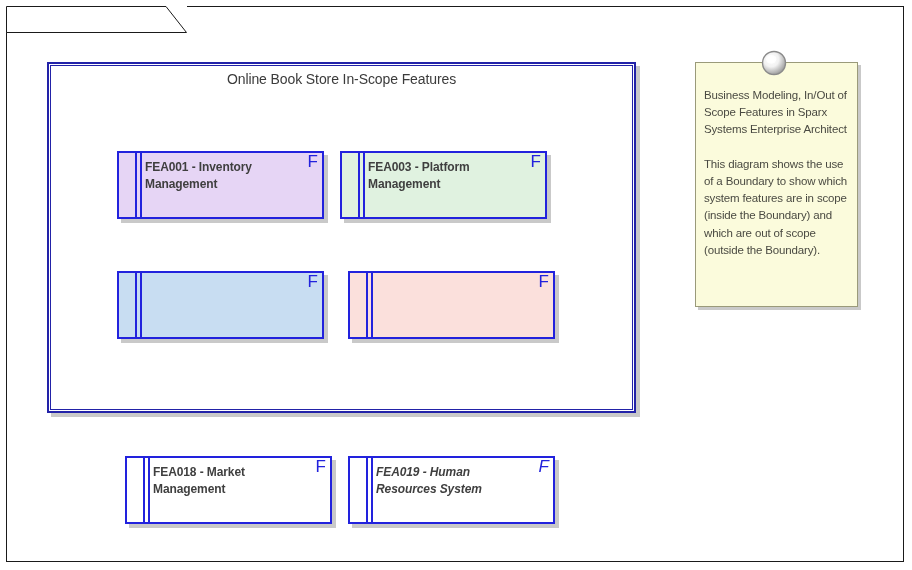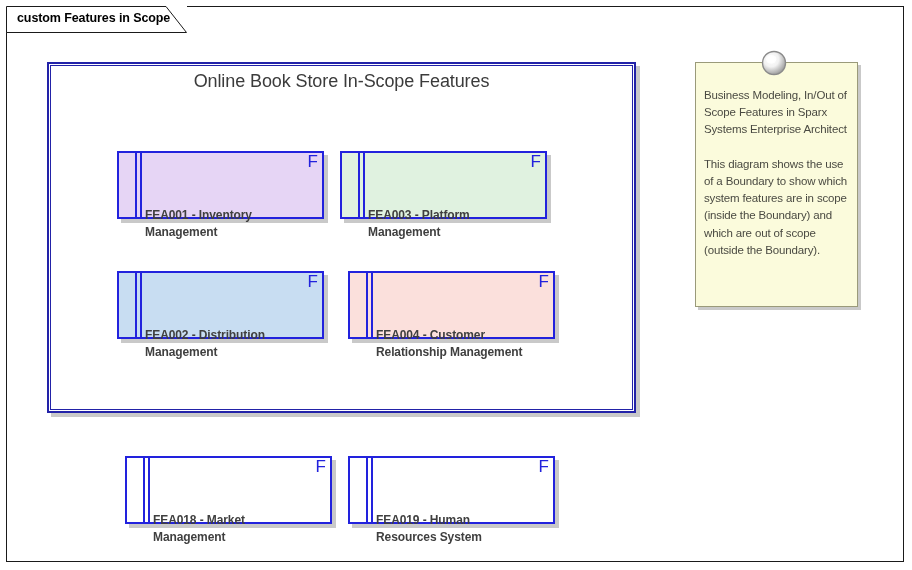--- a/index.html
+++ b/index.html
@@ -88,21 +88,21 @@
     box-sizing: border-box;
     border: 1px solid #2222a8;
     background: #ffffff;
   }
   #boundary .bnd-title {
     position: absolute;
     left: 0;
     top: 9px;
     width: 589px;
     text-align: center;
-    font-size: 18px;
+    font-size: 14px;
     color: #3b3b3b;
     letter-spacing: -0.1px;
   }
 
   
   .feature {
     position: absolute;
     width: 207px;
     height: 68px;
   }
@@ -146,21 +146,20 @@
   .feature .fe-label {
     position: absolute;
     left: 28px;
     top: 8px;
     width: 150px;
     font-size: 12px;
     font-weight: bold;
     color: #3f3f3f;
     line-height: 17px;
     letter-spacing: -0.1px;
-    margin-top: 48px;
   }
   .feature .fe-glyph {
     position: absolute;
     right: 6px;
     top: 2px;
     font-size: 17px;
     font-weight: normal;
     color: #2222dd;
     font-family: "Liberation Sans", sans-serif;
     line-height: 18px;
@@ -214,21 +213,20 @@
 </style>
 </head>
 <body>
 
 <div id="diagram-frame" style="border-color: rgb(26, 26, 26);"></div>
 
 <div id="diagram-tab">
   <svg class="tab-shape" viewBox="0 0 181 27" xmlns="http://www.w3.org/2000/svg">
     <path d="M 0.5 0.5 L 160 0.5 L 180.5 26.5 L 0.5 26.5 Z" fill="#ffffff" stroke="#1a1a1a" stroke-width="1"></path>
   </svg>
-  <div class="tab-label">custom Features in Scope</div>
 </div>
 
 <div id="boundary">
   <div class="bnd-shadow"></div>
   <div class="bnd-outer" style="border-color: rgb(34, 34, 168); background: rgb(255, 255, 255);"></div>
   <div class="bnd-inner" style="border-color: rgb(34, 34, 168); background: rgb(255, 255, 255);"></div>
   <div class="bnd-title">Online Book Store In-Scope Features</div>
 </div>
 
 <div class="feature" style="left:117px; top:151px;">
@@ -247,43 +245,41 @@
   <div class="fe-strip2"></div>
   <div class="fe-label">FEA003 - Platform Management</div>
   <div class="fe-glyph">F</div>
 </div>
 
 <div class="feature" style="left:117px; top:271px;">
   <div class="fe-shadow"></div>
   <div class="fe-body" id="fe-body-2" style="background: rgb(200, 221, 242); border-color: rgb(34, 34, 221);"></div>
   <div class="fe-strip"></div>
   <div class="fe-strip2"></div>
-  <div class="fe-label">FEA002 - Distribution Management</div>
   <div class="fe-glyph">F</div>
 </div>
 
 <div class="feature" style="left:348px; top:271px;">
   <div class="fe-shadow"></div>
   <div class="fe-body" id="fe-body-3" style="background: rgb(251, 224, 220); border-color: rgb(34, 34, 221);"></div>
   <div class="fe-strip"></div>
   <div class="fe-strip2"></div>
-  <div class="fe-label">FEA004 - Customer Relationship Management</div>
   <div class="fe-glyph">F</div>
 </div>
 
 <div class="feature" style="left:125px; top:456px;">
   <div class="fe-shadow"></div>
   <div class="fe-body" id="fe-body-4" style="background: rgb(255, 255, 255); border-color: rgb(34, 34, 221);"></div>
   <div class="fe-strip"></div>
   <div class="fe-strip2"></div>
   <div class="fe-label">FEA018 - Market Management</div>
   <div class="fe-glyph">F</div>
 </div>
 
-<div class="feature" style="left:348px; top:456px;">
+<div class="feature" style="left:348px; top:456px;font-style:italic;">
   <div class="fe-shadow"></div>
   <div class="fe-body" id="fe-body-5" style="background: rgb(255, 255, 255); border-color: rgb(34, 34, 221);"></div>
   <div class="fe-strip"></div>
   <div class="fe-strip2"></div>
   <div class="fe-label">FEA019 - Human Resources System</div>
   <div class="fe-glyph">F</div>
 </div>
 
 <div id="note">
   <div class="note-shadow"></div>

